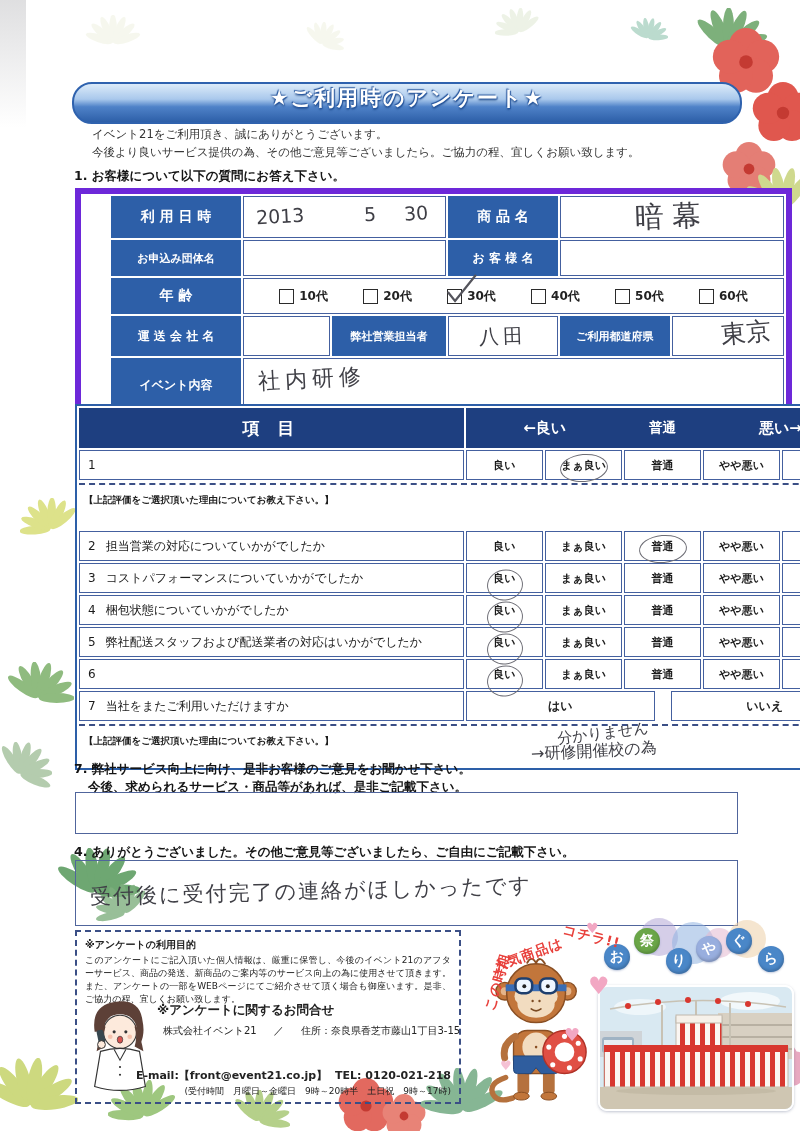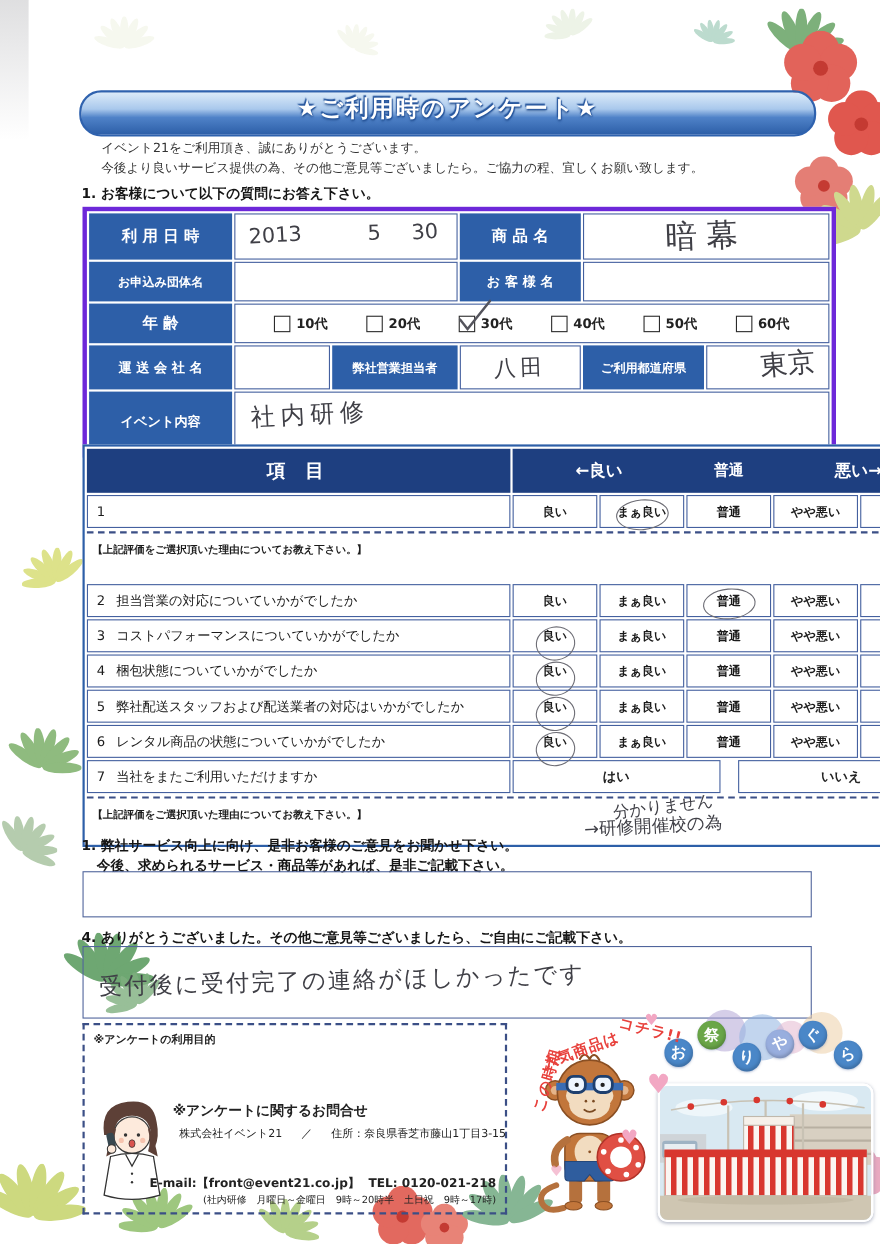--- a/index.html
+++ b/index.html
@@ -14,21 +14,21 @@
           background:linear-gradient(180deg,#dcebf9 0%,#a9c8ec 40%,#4f82c8 60%,#2d5fa8 100%);
           display:flex;align-items:flex-start;justify-content:center;}
   .banner span{color:#fff;font-weight:bold;font-size:21px;letter-spacing:2px;
           text-shadow:1px 1px 1px #24549c,-1px -1px 1px #24549c,0 2px 2px rgba(20,60,120,.6);}
   
   .intro{position:absolute;left:92px;top:125px;z-index:2;font-size:11.5px;line-height:1.6;color:#333;}
   
   .shead{position:absolute;left:74px;z-index:2;font-size:12.5px;font-weight:bold;color:#151515;line-height:1.45;}
   
   .t1{position:absolute;left:75px;top:188px;width:663px;z-index:2;table-layout:fixed;
-      border-collapse:separate;border-spacing:2px;border:4px solid #6d28d9;background:#fff;}
+      border-collapse:separate;border-spacing:2px;border:6px solid #6d28d9;background:#fff;padding-left:28px;}
   .t1 td{padding:0;vertical-align:middle;}
   .t1 .lb{background:#2d5fa8;color:#fff;font-weight:bold;text-align:center;}
   .fs14{font-size:14px;} .fs12{font-size:12px;} .fs11{font-size:11px;}
   .t1 .v{border:1px solid #44609f;background:#fff;position:relative;}
   .r1{height:40px;} .r2{height:36px;} .r3{height:36px;} .r4{height:40px;} .r5{height:54px;}
   .hand,.hd{font-family:"DejaVu Sans",sans-serif;color:#3f3f46;}
   .hd{position:absolute;}
   .hd-year{left:12px;top:8px;font-size:19px;transform:rotate(-3deg);}
   .hd-month{left:120px;top:6px;font-size:19px;transform:rotate(-2deg);}
   .hd-day{left:160px;top:5px;font-size:19px;transform:rotate(-4deg);}
@@ -418,21 +418,20 @@
           <div class="cell">
             <span>やや悪い</span>
           </div>
           <div class="cell">
             <span>悪い</span>
           </div>
         </div>
         <div class="q">
           <div class="q-text">
             <span class="q-no">6</span>
-            <span>レンタル商品の状態についていかがでしたか</span>
           </div>
           <div class="cell">
             <span>良い</span>
             <span class="circ sm"></span>
           </div>
           <div class="cell">
             <span>まぁ良い</span>
           </div>
           <div class="cell">
             <span>普通</span>
@@ -457,32 +456,33 @@
     </div>
     <div class="dash"></div>
     <div class="reason2">
       <span class="reason-lb">【上記評価をご選択頂いた理由についてお教え下さい。】</span>
       <span class="hand h-r1">分かりません</span>
       <span class="hand h-r2">→研修開催校の為</span>
     </div>
   </div>
 
   <div class="shead" style="top:760px">
-    <div>1. 弊社サービス向上に向け、是非お客様のご意見をお聞かせ下さい。</div>
+    <div>7. 弊社サービス向上に向け、是非お客様のご意見をお聞かせ下さい。</div>
     <div style="margin-left:14px">今後、求められるサービス・商品等があれば、是非ご記載下さい。</div>
   </div>
   <div class="fbox" style="top:792px;height:42px"></div>
 
   <div class="shead" style="top:843px">4. ありがとうございました。その他ご意見等ございましたら、ご自由にご記載下さい。</div>
   <div class="fbox" style="top:860px;height:66px">
     <span class="hand h-free">受付後に受付完了の連絡がほしかったです</span>
   </div>
 
   <div class="fnote">
     <div class="purpose-title">※アンケートの利用目的</div>
+    <div class="purpose-body">このアンケートにご記入頂いた個人情報は、厳重に保管し、今後のイベント21のアフターサービス、商品の発送、新商品のご案内等のサービス向上の為に使用させて頂きます。また、アンケートの一部をWEBページにてご紹介させて頂く場合も御座います。是非、ご協力の程、宜しくお願い致します。</div>
     <div class="contact-title">※アンケートに関するお問合せ</div>
     <div class="company-line">
       <span>株式会社イベント21</span>
       <span class="sep">／</span>
       <span>住所：奈良県香芝市藤山1丁目3-15</span>
     </div>
     <svg class="operator" viewBox="0 0 80 105">
       <path d="M14,38 Q10,10 36,7 Q60,4 63,26 Q66,40 61,50 L58,38 Q56,20 40,20 Q24,20 23,38 Z" fill="#5d4037"></path>
       <circle cx="40" cy="38" r="17" fill="#fdeadc" stroke="#3a3a3a" stroke-width="1.2"></circle>
       <path d="M24,30 Q18,46 16,58 L25,53 Q22,43 25,33 Z" fill="#5d4037"></path>
@@ -496,21 +496,21 @@
       <circle cx="21" cy="51" r="4" fill="#fdeadc" stroke="#333" stroke-width="1"></circle>
       <path d="M20,58 Q40,52 60,58 L66,94 Q40,102 14,94 Z" fill="#ffffff" stroke="#333" stroke-width="1.2"></path>
       <path d="M34,56 L40,67 L46,56" fill="none" stroke="#333" stroke-width="1.1"></path>
       <circle cx="40" cy="74" r="1.1" fill="#333"></circle>
         <circle cx="40" cy="82" r="1.1" fill="#333"></circle>
     </svg>
     <div class="email-line">
       <span>E-mail:【front@event21.co.jp】</span>
       <span class="tel">TEL: 0120-021-218</span>
     </div>
-    <div class="hours-line">(社内研修　月曜日～金曜日　9時～20時半　土日祝　9時～17時)</div>
+    <div class="hours-line">(受付時間　月曜日～金曜日　9時～20時半　土日祝　9時～17時)</div>
   </div>
 
   <span class="arc arc1">この時期</span>
   <span class="arc arc2">人気商品は</span>
   <span class="arc arc3">コチラ!!</span>
   <span class="heart" style="left:586px;top:920px;font-size:14px">♥</span>
   <span class="heart" style="left:588px;top:972px;font-size:24px">♥</span>
   <span class="heart" style="left:564px;top:1024px;font-size:18px">♥</span>
   <span class="heart" style="left:500px;top:1058px;font-size:13px;opacity:.7">♥</span>
 

